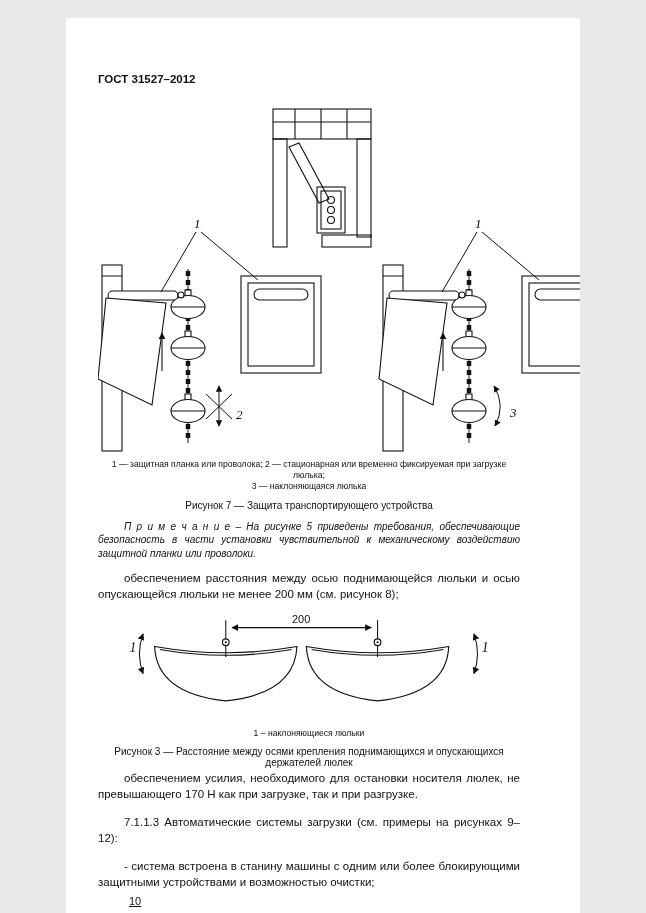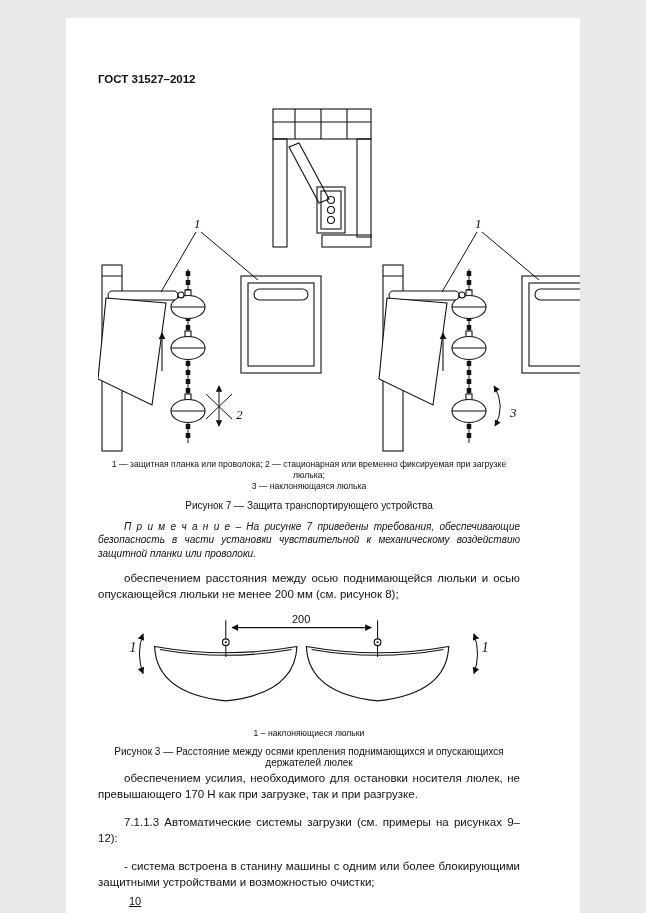--- a/index.html
+++ b/index.html
@@ -121,21 +121,21 @@
       <text class="num" x="412" y="312">3</text>
     </g>
   </svg>
 
   <div class="legend">
     <div>1 — защитная планка или проволока; 2 — стационарная или временно фиксируемая при загрузке люлька;</div>
     <div>3 — наклоняющаяся люлька</div>
   </div>
   <div class="fig-title">Рисунок 7 — Защита транспортирующего устройства</div>
 
-  <p class="note"><span>П р и м е ч а н и е</span><span> – На рисунке 7 приведены требования, обеспечивающие безопасность в части установки чувствительной к механическому воздействию защитной планки или проволоки.</span></p>
+  <p class="note"><span>П р и м е ч а н и е</span><span> – На рисунке 5 приведены требования, обеспечивающие безопасность в части установки чувствительной к механическому воздействию защитной планки или проволоки.</span></p>
 
   <p class="para cont">обеспечением расстояния между осью поднимающейся люльки и осью опускающейся люльки не менее 200 мм (см. рисунок 8);</p>
 
   <svg class="fig" width="362" height="112" viewBox="0 0 345 107" style="margin-top:12px" xmlns="http://www.w3.org/2000/svg">
     <defs>
       <marker id="arw2" viewBox="0 0 10 10" refX="9" refY="5" markerWidth="6.5" markerHeight="6.5" orient="auto-start-reverse">
         <path d="M0,0 L10,5 L0,10 z" fill="#111"></path>
       </marker>
     </defs>
 

